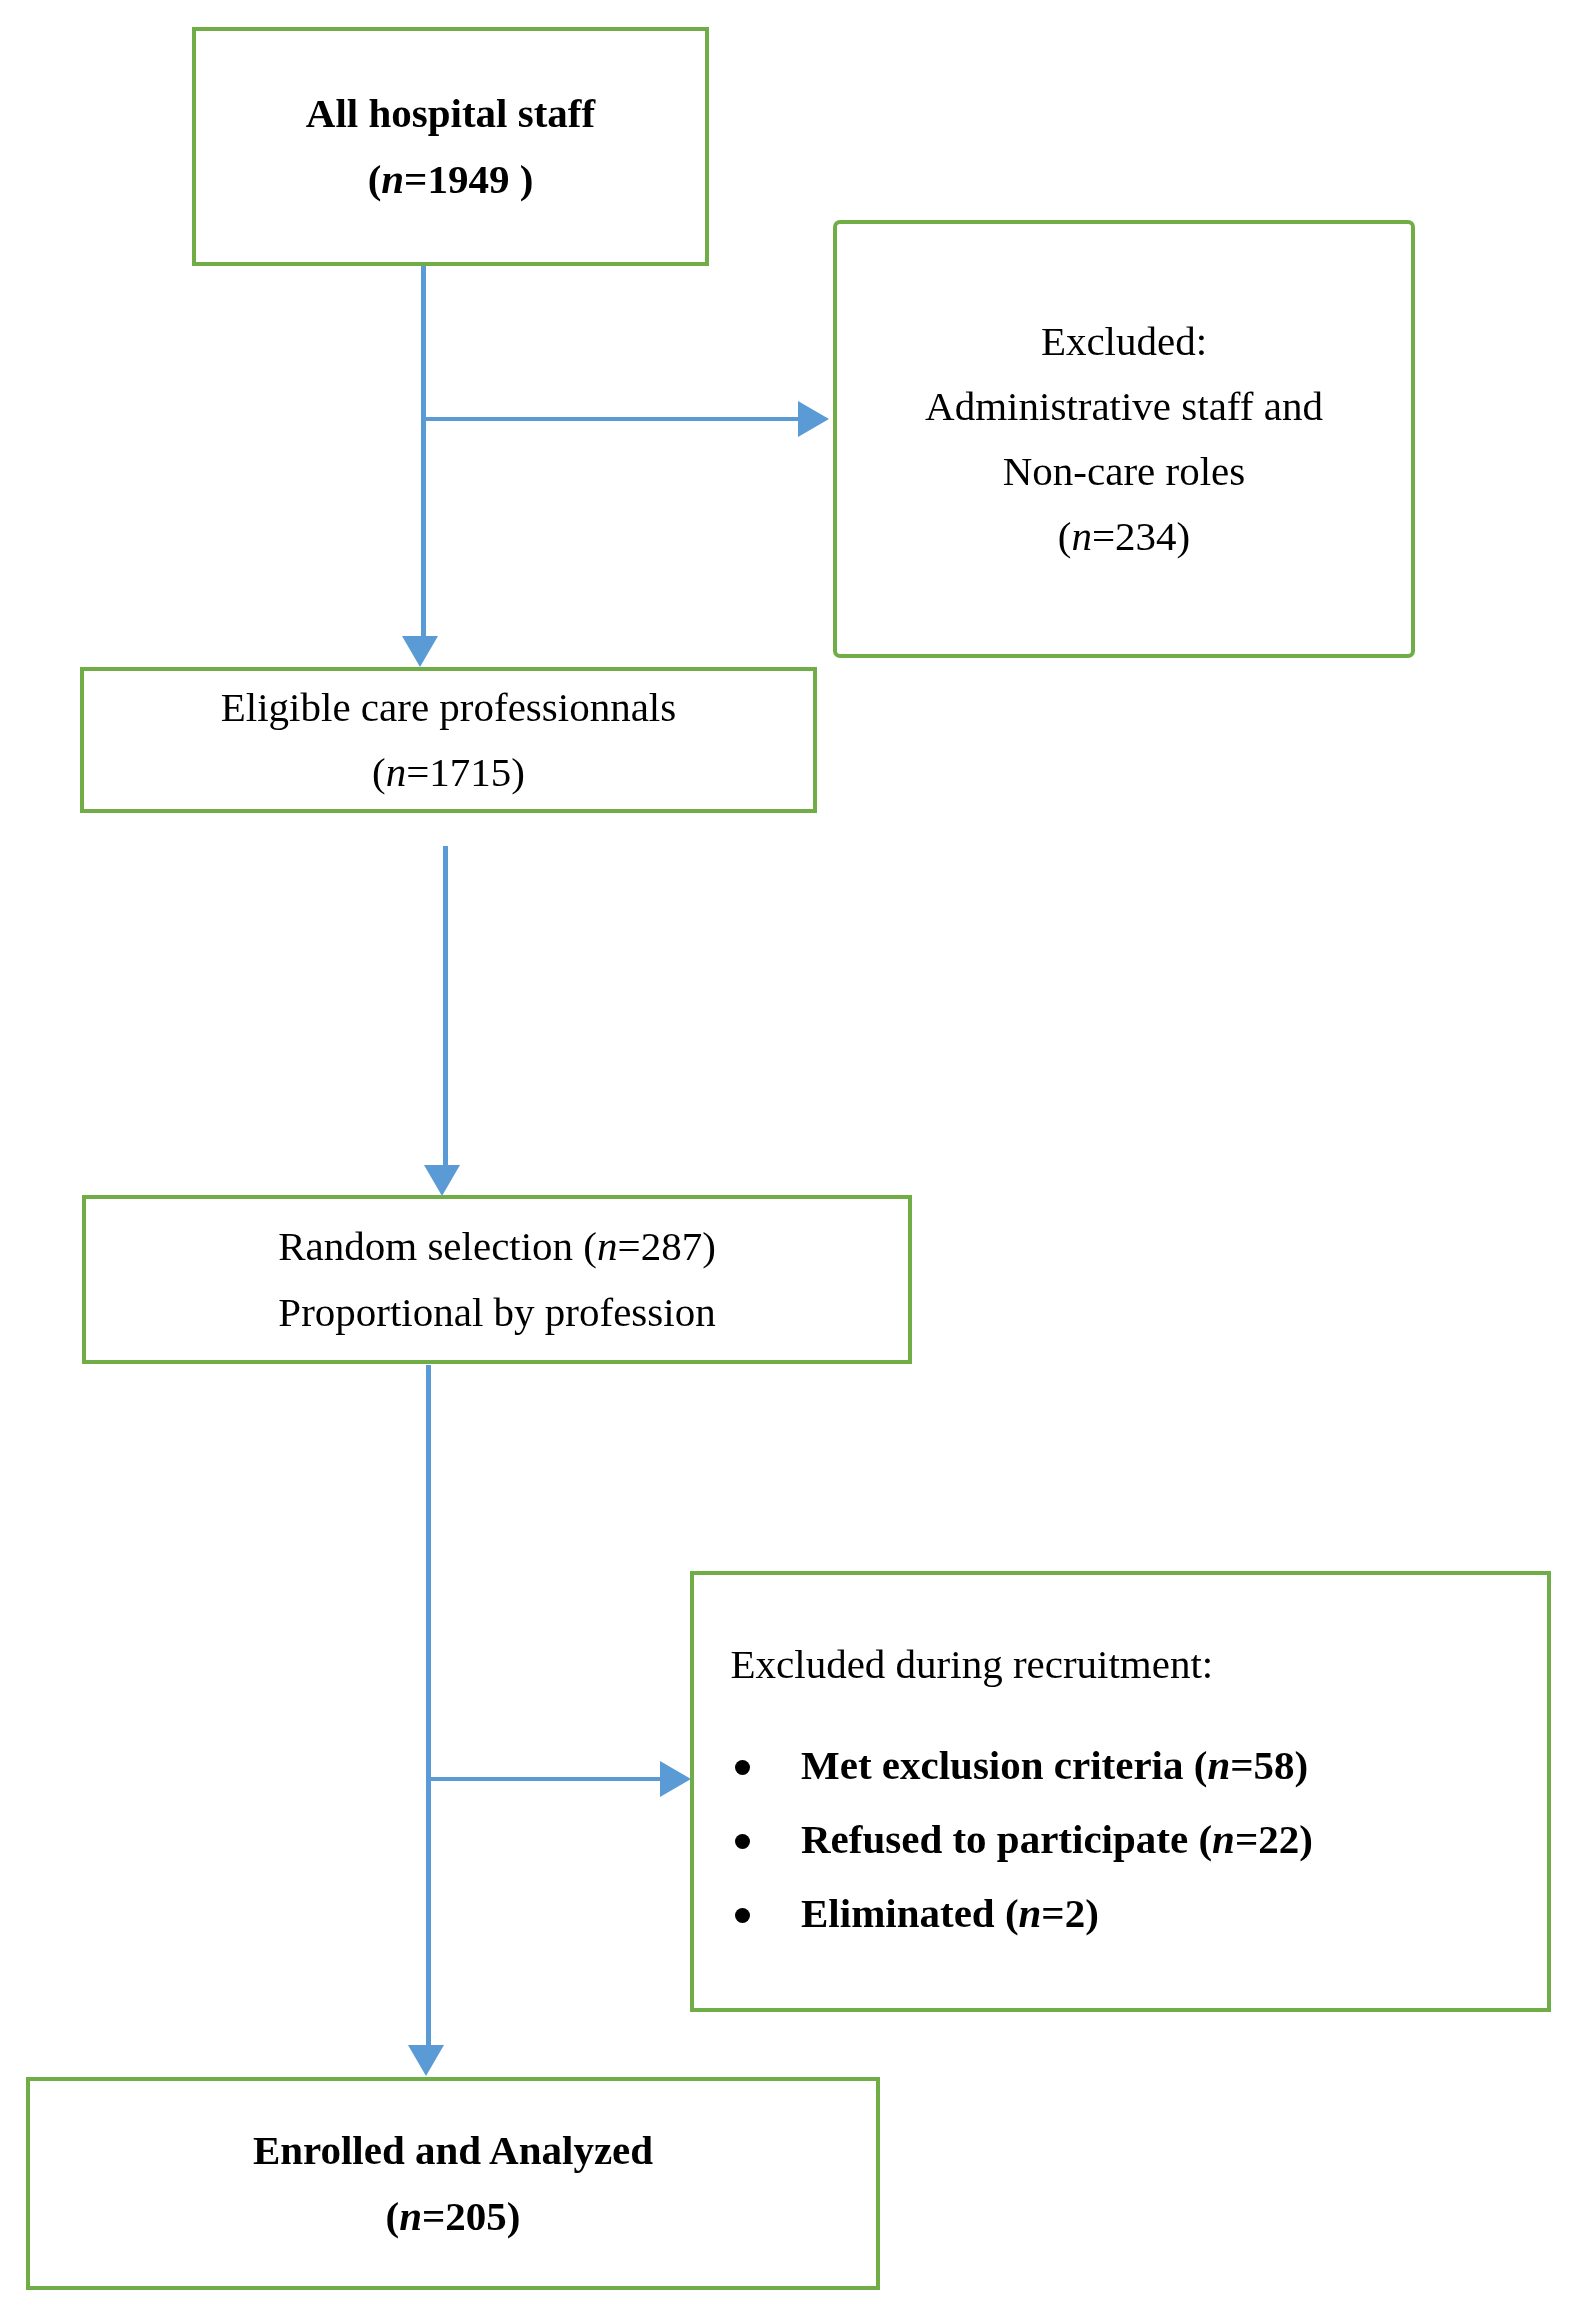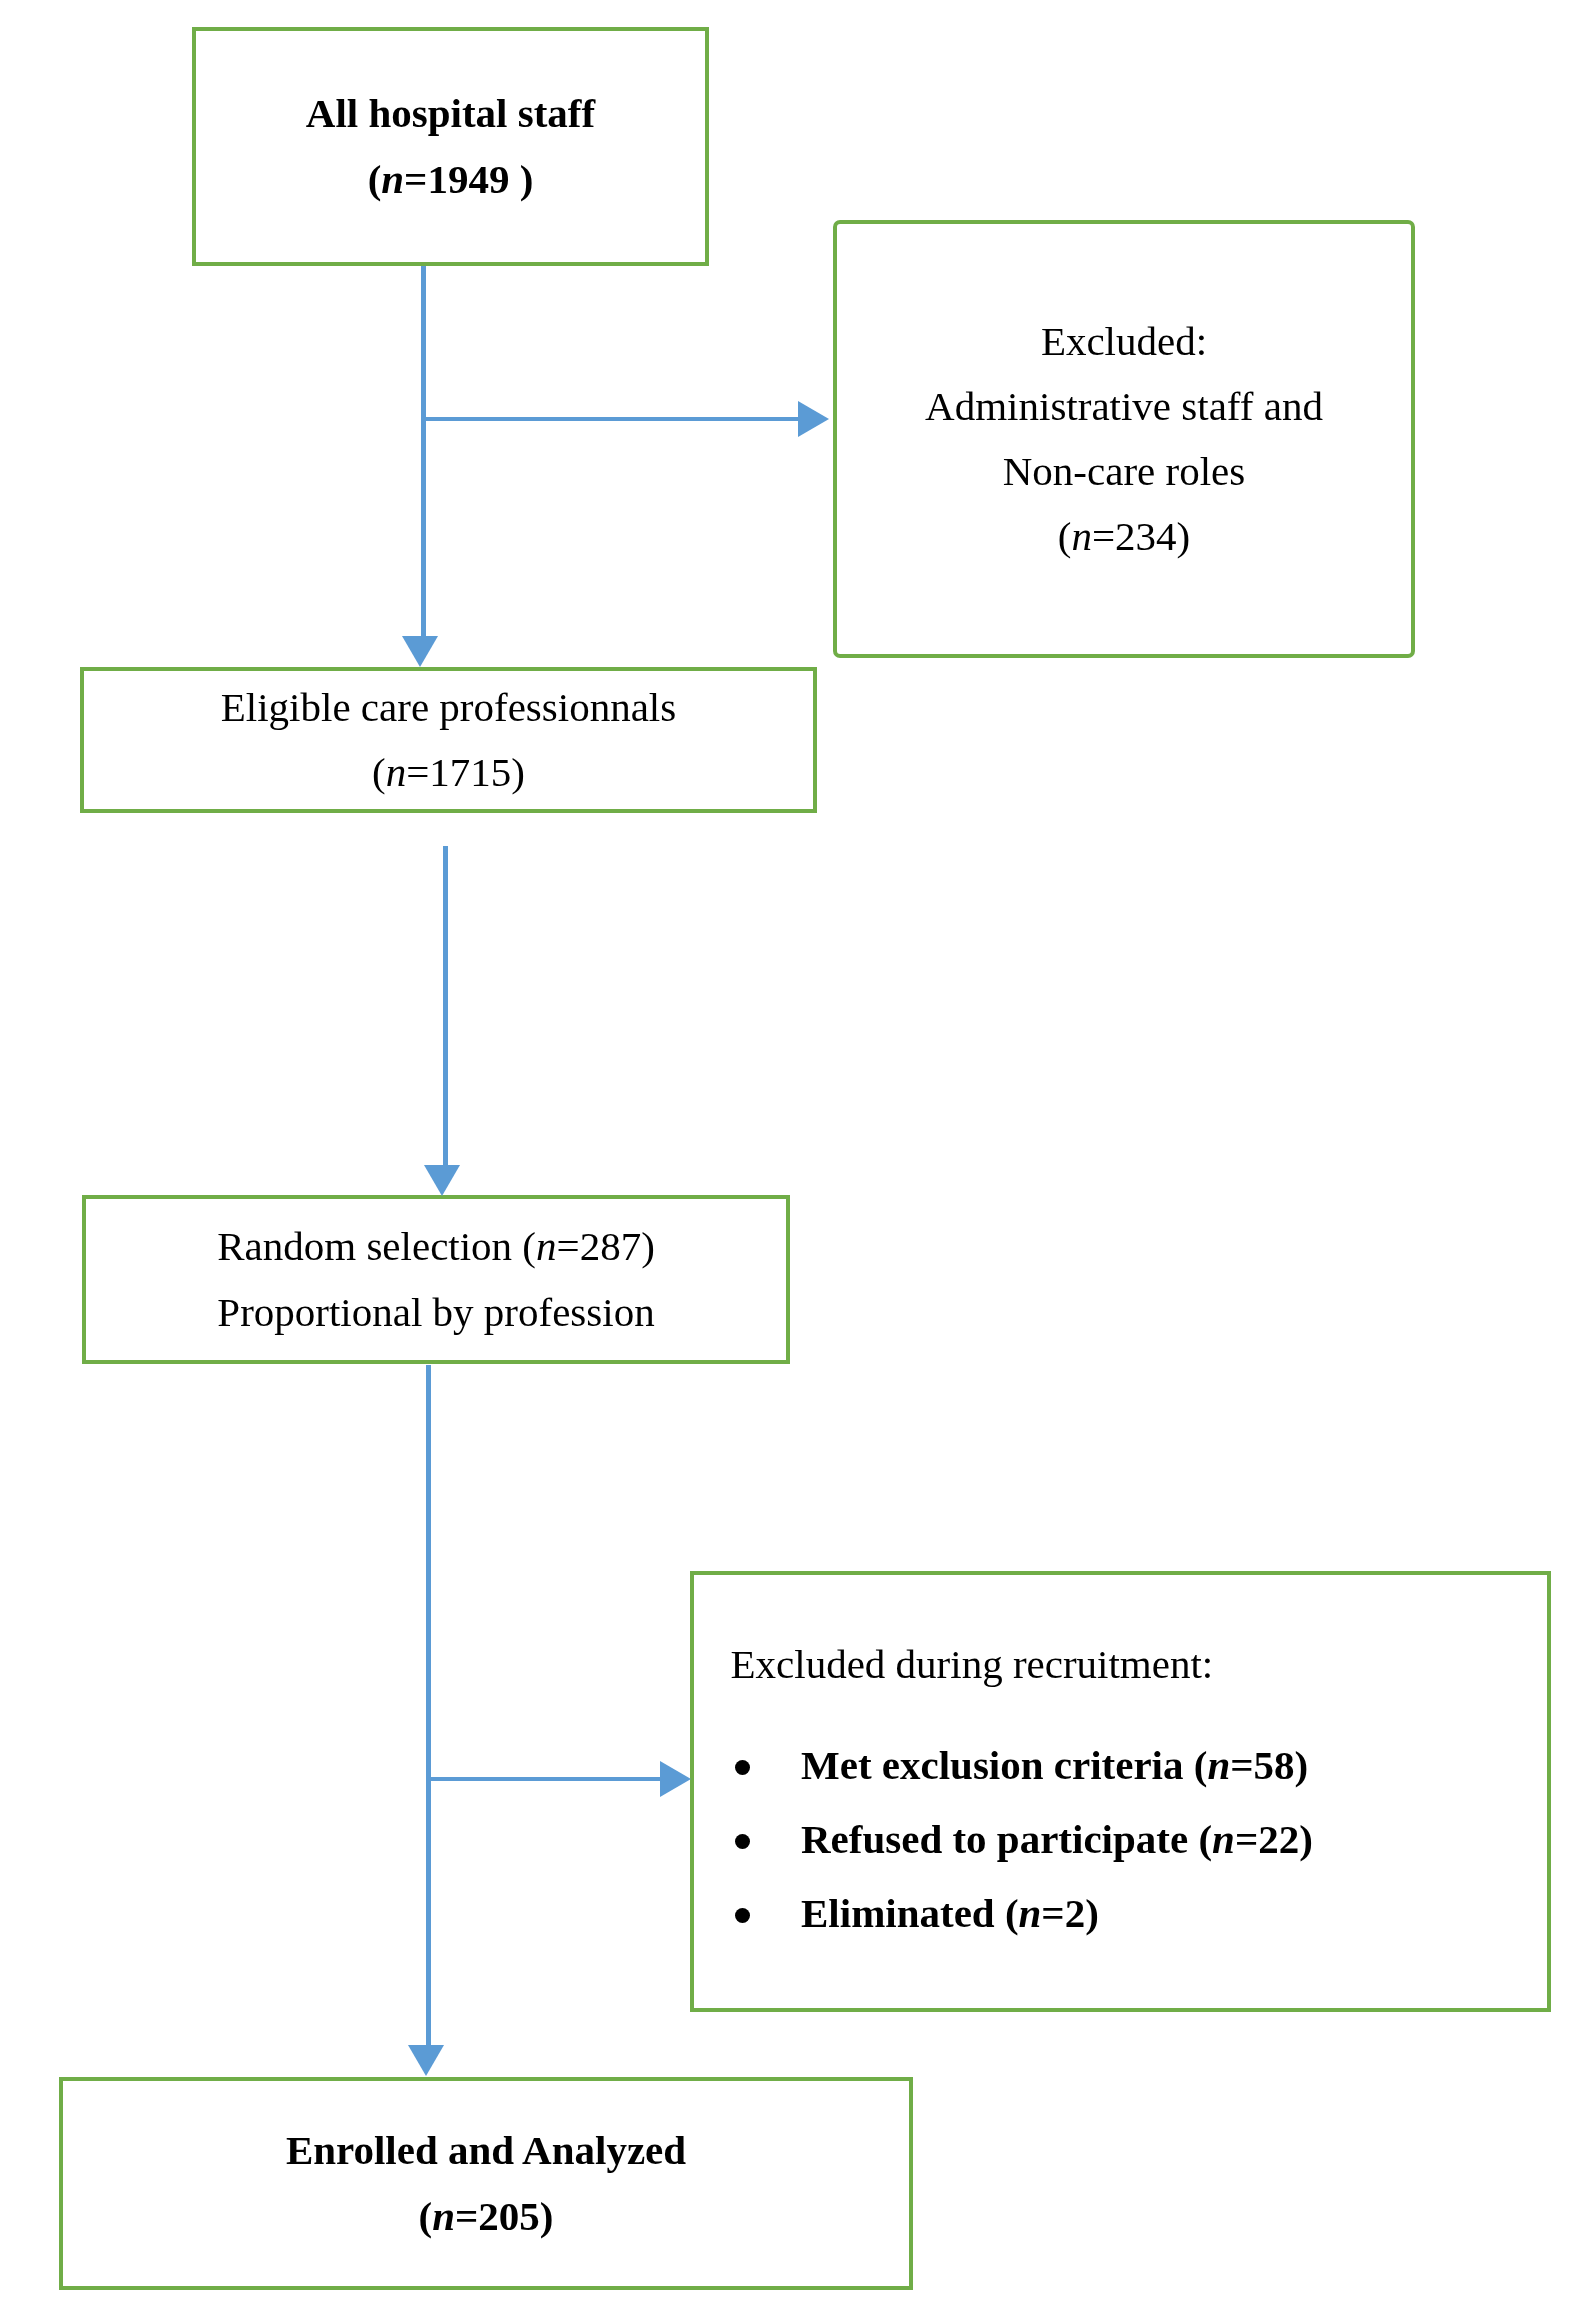--- a/index.html
+++ b/index.html
@@ -122,21 +122,21 @@
     </div>
   </div>
 
   <div class="node" style="left:80px; top:667px; width:737px; height:146px;">
     <div class="txt">Eligible care professionnals</div>
     <div class="txt">
       <span>(</span><span class="ital">n</span><span>=1715)</span>
     </div>
   </div>
 
-  <div class="node" style="left:82px; top:1195px; width:708px; height:169px;">
+  <div class="node" style="left:82px; top:1195px; width:830px; height:169px;">
     <div class="txt">
       <span>Random selection (</span><span class="ital">n</span><span>=287)</span>
     </div>
     <div class="txt">Proportional by profession</div>
   </div>
 
   <div class="node left-align" style="left:690px; top:1571px; width:861px; height:441px; padding:65px 0 0 27px;">
     <div class="txt" style="margin-left:9.5px;">Excluded during recruitment:</div>
 
     <ul class="bullets" style="left:27px; top:170px;">
@@ -145,21 +145,21 @@
       </li>
       <li>
         <span class="dot"></span><span>Refused to participate (</span><span class="ital">n</span><span>=22)</span>
       </li>
       <li>
         <span class="dot"></span><span>Eliminated (</span><span class="ital">n</span><span>=2)</span>
       </li>
     </ul>
   </div>
 
-  <div class="node" style="left:26px; top:2077px; width:854px; height:213px;margin-left:33px;">
+  <div class="node" style="left:26px; top:2077px; width:854px; height:213px;">
     <div class="txt bold">Enrolled and Analyzed</div>
     <div class="txt bold">
       <span>(</span><span class="ital">n</span><span>=205)</span>
     </div>
   </div>
 
   <div class="v-seg" style="left:421px; top:266px; height:372px;"></div>
   <div class="arrow-down" style="left:402px; top:636px;"></div>
 
   <div class="h-seg" style="left:423px; top:417px; width:376px;"></div>

